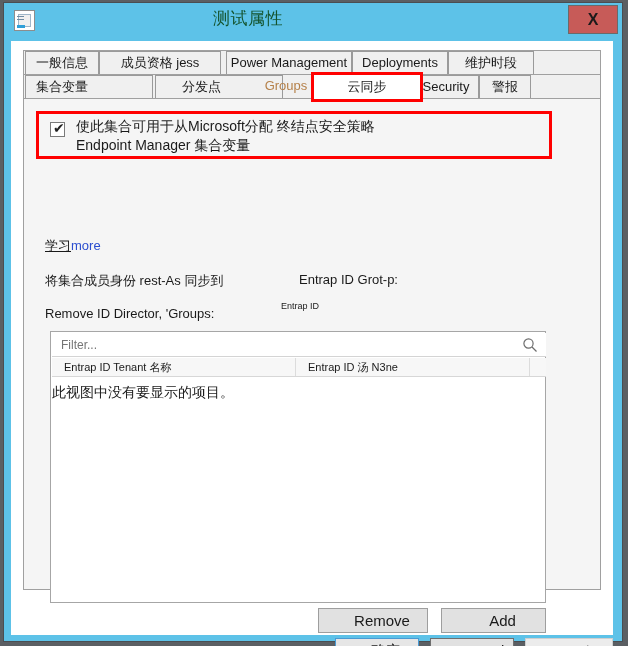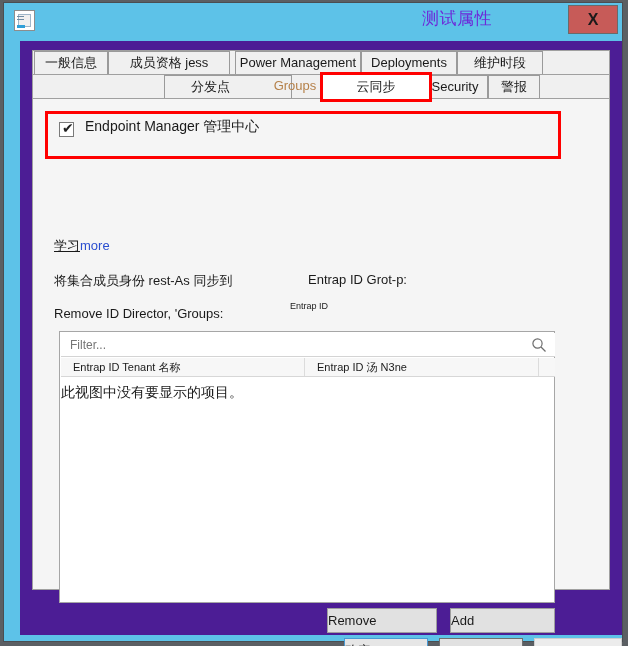--- a/index.html
+++ b/index.html
@@ -55,47 +55,47 @@
   #app-icon .ic-bar {
     position: absolute;
     left: 2px; bottom: 2px;
     width: 8px; height: 3px;
     background: #2f9fd8;
   }
   #window-title {
     position: absolute;
     left: 0; top: 4px;
     width: 488px;
-    text-align: right;
+    text-align: center;
     font-size: 17px;
-    color: #6d28d9;
+    color: #14532d;
     letter-spacing: 0.5px;
   }
   #close-button {
     position: absolute;
     right: 4px; top: 2px;
     width: 50px; height: 29px;
     background: #c75b58;
     border: 1px solid #6a6a6a;
     box-sizing: border-box;
     color: #1a1a1a;
     font-size: 16px;
     font-weight: bold;
     text-align: center;
     line-height: 27px;
     cursor: pointer;
   }
 
   
   #client {
     position: absolute;
-    left: 16px; top: 38px;
+    left: 7px; top: 38px;
     width: 602px;
     height: 594px;
-    background: #4c1d95;
+    background: #ffffff;
     box-sizing: border-box;
   }
 
   
   #tabctl {
     position: absolute;
     left: 12px; top: 9px;
     width: 578px;
     height: 540px;
   }
@@ -284,25 +284,26 @@
     font-size: 14px;
     color: #1a1a1a;
   }
 
   
   .btn {
     position: absolute;
     background: #e1e1e1;
     border: 1px solid #9e9e9e;
     box-sizing: border-box;
-    font-size: 13px;
-    color: #1a1a1a;
-    text-align: left;
+    font-size: 15px;
+    color: #1a1a1a;
+    text-align: center;
     cursor: pointer;
     font-family: "Liberation Sans", sans-serif;
+    padding-left: 18px;
   }
   #btn-remove { left: 306px; top: 547px; width: 110px; height: 25px; line-height: 23px; }
   #btn-add    { left: 429px; top: 547px; width: 105px; height: 25px; line-height: 23px; }
 
   #btn-ok {
     left: 324px; top: 597px; width: 84px; height: 25px; line-height: 23px;
     border: 1px solid #4a9ad4;
     background: #e6e6e6;
   }
   #btn-cancel {
@@ -340,37 +341,39 @@
         <div class="tabrow-bg"></div>
         <div class="tab" style="left:2px; width:74px;">一般信息</div>
         <div class="tab" style="left:76px; width:122px;">成员资格 jess</div>
         <div class="tab" style="left:203px; width:126px;">Power Management</div>
         <div class="tab" style="left:329px; width:96px;">Deployments</div>
         <div class="tab" style="left:425px; width:86px;">维护时段</div>
       </div>
 
       <div class="tabrow" id="tabrow2">
         <div class="tabrow-bg"></div>
+        <div class="tab" style="left:2px; width:128px; text-align:left; padding-left:10px;">集合变量</div>
         <div class="tab" style="left:132px; width:128px; text-align:left; padding-left:26px;">分发点</div>
         <div class="tab tab-faded" style="left:229px; width:68px; border:none; background:transparent;">Groups</div>
         <div class="tab selected" style="left:290px; width:108px;">云同步</div>
         <div class="tab" style="left:390px; width:66px;">Security</div>
         <div class="tab" style="left:456px; width:52px;">警报</div>
       </div>
 
       <div class="redbox" style="left:288px; top:22px; width:112px; height:30px;"></div>
 
       <div id="tabpage">
 
         <div id="cb-block">
           <div id="cb-box">
             <span class="tick">✔</span>
           </div>
           <div id="cb-text">
-            <div>Endpoint Manager 管理中心</div>
+            <div>使此集合可用于从Microsoft分配 终结点安全策略</div>
+            <div>Endpoint Manager 集合变量</div>
           </div>
         </div>
         <div class="redbox" style="left:12px; top:12px; width:516px; height:48px;"></div>
 
         <div id="learn-line" style="top:138px; left:21px;">
           <span class="zh">学习</span><span class="lnk">more</span>
         </div>
 
         <div class="desc" style="left:21px; top:173px;">将集合成员身份 rest-As 同步到</div>
         <div class="desc" style="left:275px; top:173px;">Entrap ID Grot-p:</div>

